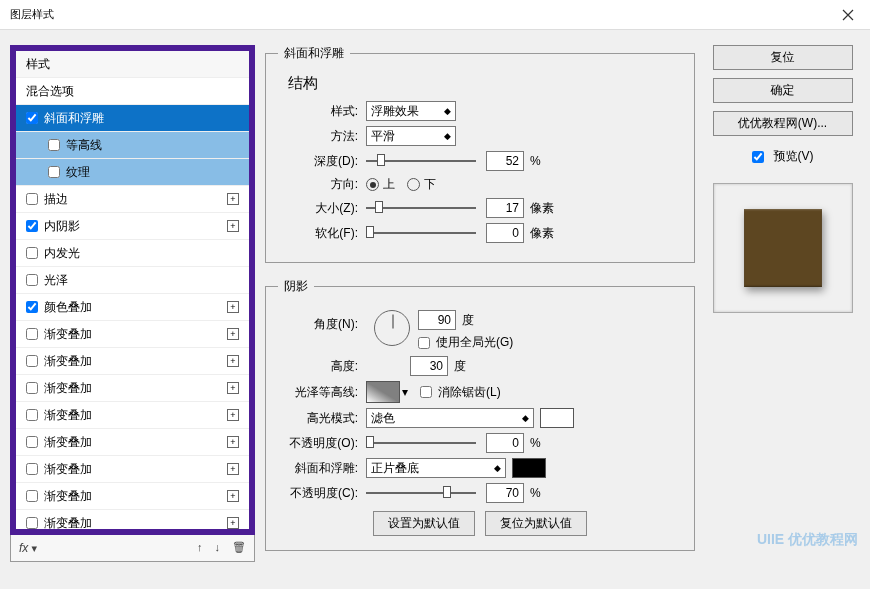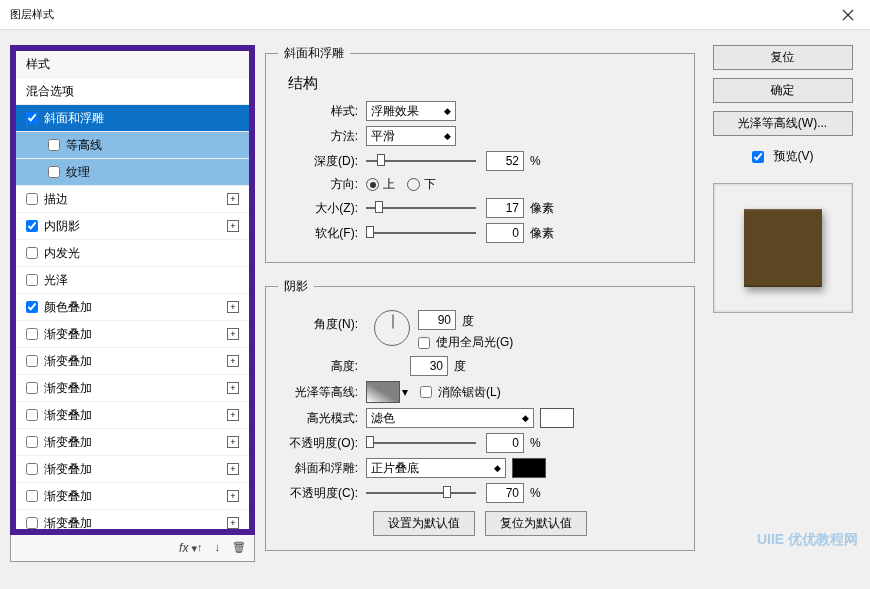--- a/index.html
+++ b/index.html
@@ -11,21 +11,21 @@
 .left-panel { width: 245px; display: flex; flex-direction: column; }
 .styles-list { background: #fff; border: 6px solid #4c1d95; height: 490px; overflow-y: auto; }
 .list-header, .list-item { display: flex; align-items: center; justify-content: space-between; padding: 6px 10px; border-bottom: 1px solid #eee; height: 27px; }
 .list-header { font-weight: normal; background: #f7f7f7; }
 .list-item .iconbox { width: 12px; height: 12px; border: 1px solid #666; display:flex; align-items:center; justify-content:center; font-size:9px; cursor:pointer; }
 .list-item.main-selected { background: #0d72c7; color: #fff; }
 .list-item.sub-selected { background: #88bde6; }
 .list-item.indent { padding-left: 32px; }
 .chk { width: 12px; height: 12px; margin-right: 6px; vertical-align: middle; }
 .item-label { display: flex; align-items: center; }
-.left-toolbar { display: flex; justify-content: flex-end; padding: 6px 8px; border: 1px solid #999; border-top: none; background: #f7f7f7; }
+.left-toolbar { display: flex; justify-content: space-between; padding: 6px 8px; border: 1px solid #999; border-top: none; background: #f7f7f7; }
 .left-toolbar .tb { font-size: 11px; color: #444; cursor:pointer; }
 .center-panel { flex: 1; padding: 0 10px; }
 fieldset { border: 1px solid #999; padding: 10px 12px 14px 12px; margin-bottom: 15px; }
 fieldset legend { padding: 0 6px; font-size: 12px; }
 .sub-group-title { margin: 2px 0 8px 10px; font-size: 15px; }
 .form-row { display: flex; align-items: center; margin: 5px 0; }
 .form-row label.lbl { width: 80px; text-align: right; margin-right: 8px; }
 .form-row .combo { border: 1px solid #777; background: #fff; height: 20px; padding: 0 4px; display: flex; align-items: center; justify-content: space-between; }
 .form-row .combo .caret { font-size: 9px; margin-left: 4px; }
 .slider { flex: 1; max-width: 110px; height: 14px; display:flex; align-items:center; position:relative; }
@@ -249,21 +249,21 @@
     </fieldset>
 
     <fieldset>
       <legend>阴影</legend>
       <div class="form-row" style="align-items:flex-start">
         <label class="lbl" style="padding-top:6px">角度(N):</label>
         <div class="angle-widget">
             <div class="hand" style="transform:rotate(-90deg)"></div>
           </div>
         <div>
-          <div style="display:flex;align-items:flex-end">
+          <div style="display:flex;align-items:center">
               <input class="num-input" style="margin-left: 0px;" value="90">
               <span class="unit">度</span>
             </div>
           <div style="display:flex;align-items:center;margin-top:4px">
               <input type="checkbox" class="chk" style="">
               <span>使用全局光(G)</span>
             </div>
         </div>
       </div>
       <div class="form-row">
@@ -315,21 +315,21 @@
       <div class="bottom-buttons">
         <button class="btn">设置为默认值</button>
         <button class="btn">复位为默认值</button>
       </div>
     </fieldset>
   </div>
 
   <div class="right-panel">
     <button class="btn">复位</button>
     <button class="btn">确定</button>
-    <button class="btn">光泽等高线(W)...</button>
+    <button class="btn">优优教程网(W)...</button>
     <div class="preview-chk">
         <input type="checkbox" class="chk" checked="" style="">
         <span>预览(V)</span>
       </div>
     <div class="preview-box">
         <div class="preview-square"></div>
       </div>
   </div>
 </div>
 

